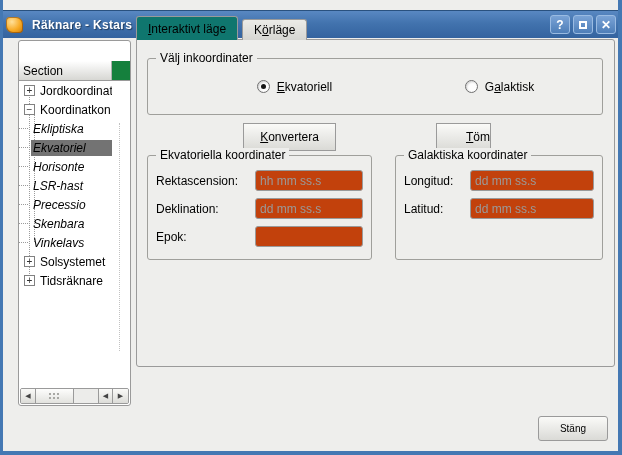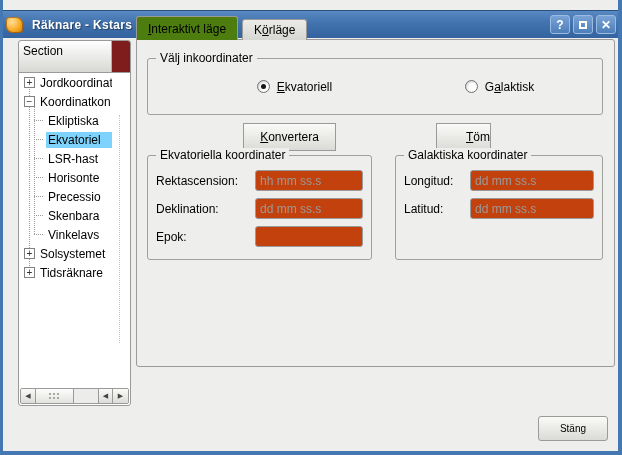--- a/index.html
+++ b/index.html
@@ -19,31 +19,31 @@
   .title{color:#fff;font-size:12px;font-weight:bold;margin-left:9px;flex:1;
     text-shadow:1px 1px 1px rgba(0,0,0,.45);letter-spacing:.3px;}
   .tbtn{width:20px;height:19px;margin-left:3px;border-radius:3px;cursor:default;
     background:linear-gradient(#7aa3d6,#4e7eb8);border:1px solid #9abbe2;
     color:#fff;font-size:12px;font-weight:bold;display:flex;align-items:center;justify-content:center;}
   .maxglyph{width:8px;height:8px;border:2px solid #fff;}
 
   
   .tree{position:absolute;left:15px;top:40px;width:113px;height:366px;background:#fff;
     border:1px solid #9a9a9a;border-radius:3px;overflow:hidden;}
-  .tree-header{display:flex;height:32px;border-bottom:1px solid #9a9a9a;background:#7f1d1d;}
+  .tree-header{display:flex;height:20px;border-bottom:1px solid #9a9a9a;background:#15803d;margin-top:20px;}
   .tree-header .section{width:93px;background:linear-gradient(#ffffff,#d7d7d3);
     border-right:1px solid #b0b0b0;font-size:12px;line-height:21px;padding-left:4px;color:#000;}
   .tree-body{position:relative;height:calc(100% - 40px);}
   .trow{position:relative;display:flex;align-items:center;height:19px;width:93px;overflow:hidden;font-size:12px;color:#000;white-space:nowrap;}
   .expbox{flex:0 0 auto;width:11px;height:11px;margin-left:5px;border:1px solid #818181;background:#fff;
     display:flex;align-items:center;justify-content:center;font-size:10px;line-height:9px;color:#333;}
   .trow .lbl{padding:1px 2px;margin-left:3px;}
-  .trow.child{padding-left:15px;}
+  .trow.child{font-style:italic;}
   .stub{flex:0 0 9px;height:1px;border-top:1px dotted #9b9b9b;}
-  .trow.selected .lbl{background:#7dd3fc;flex:1;}
+  .trow.selected .lbl{background:#737373;flex:1;}
   .vline-root{position:absolute;left:10px;top:9px;height:190px;border-left:1px dotted #9b9b9b;}
   .vline-child{position:absolute;left:15px;top:29px;height:132px;border-left:1px dotted #9b9b9b;}
   .colgap-dots{position:absolute;left:100px;top:42px;height:228px;border-left:1px dotted #c2c2c2;}
 
   
   .hscroll{position:absolute;left:1px;right:1px;bottom:1px;height:16px;display:flex;
     border:1px solid #9a9a9a;border-radius:2px;background:#ececea;overflow:hidden;}
   .sbtn{flex:0 0 15px;display:flex;align-items:center;justify-content:center;
     background:linear-gradient(#fafaf8,#dcdcd8);color:#444;font-size:7px;}
   .sbtn.l{border-right:1px solid #9a9a9a;}
@@ -51,21 +51,21 @@
   .sthumb{flex:0 0 38px;background:linear-gradient(#fdfdfc,#e2e2de);border-right:1px solid #9a9a9a;
     display:flex;align-items:center;justify-content:center;}
   .grip{width:13px;height:9px;background-image:radial-gradient(#a8a8a4 1px,transparent 1.2px);background-size:4px 4px;}
   .strack{flex:1;}
 
   
   .tabwrap{position:absolute;left:133px;top:16px;width:479px;}
   .tabs{display:flex;align-items:flex-end;height:24px;position:relative;z-index:2;}
   .tab{font-size:12px;border:1px solid #9a9a9a;border-bottom:none;border-radius:3px 3px 0 0;
     padding:0 11px;color:#000;}
-  .tab.active{height:24px;line-height:24px;background:#4d7c0f;}
+  .tab.active{height:24px;line-height:24px;background:#0f766e;}
   .tab.inactive{height:21px;line-height:20px;background:linear-gradient(#ebebe7,#d6d6d2);margin-left:4px;}
   .tabframe{position:relative;height:328px;border:1px solid #9a9a9a;border-radius:0 3px 3px 3px;
     background:#eeeeec;margin-top:-1px;z-index:1;}
 
   .group{position:absolute;border:1px solid #9f9f9b;border-radius:3px;}
   .gtitle{position:absolute;top:-8px;left:8px;background:#eeeeec;padding:0 4px;font-size:12px;color:#000;}
 
   .g-select{left:10px;top:18px;width:456px;height:57px;padding-left:44px;}
   .radiorow{display:flex;height:100%;align-items:center;}
   .radiocell{flex:1;display:flex;align-items:center;justify-content:center;gap:7px;}
@@ -136,25 +136,25 @@
       <div class="trow child">
         <span class="stub"></span>
         <span class="lbl">Ekliptiska</span>
       </div>
       <div class="trow child selected">
         <span class="stub"></span>
         <span class="lbl">Ekvatoriel</span>
       </div>
       <div class="trow child">
         <span class="stub"></span>
+        <span class="lbl">Horisonte</span>
+      </div>
+      <div class="trow child">
+        <span class="stub"></span>
         <span class="lbl">LSR-hast</span>
-      </div>
-      <div class="trow child">
-        <span class="stub"></span>
-        <span class="lbl">Horisonte</span>
       </div>
       <div class="trow child">
         <span class="stub"></span>
         <span class="lbl">Precessio</span>
       </div>
       <div class="trow child">
         <span class="stub"></span>
         <span class="lbl">Skenbara</span>
       </div>
       <div class="trow child">

